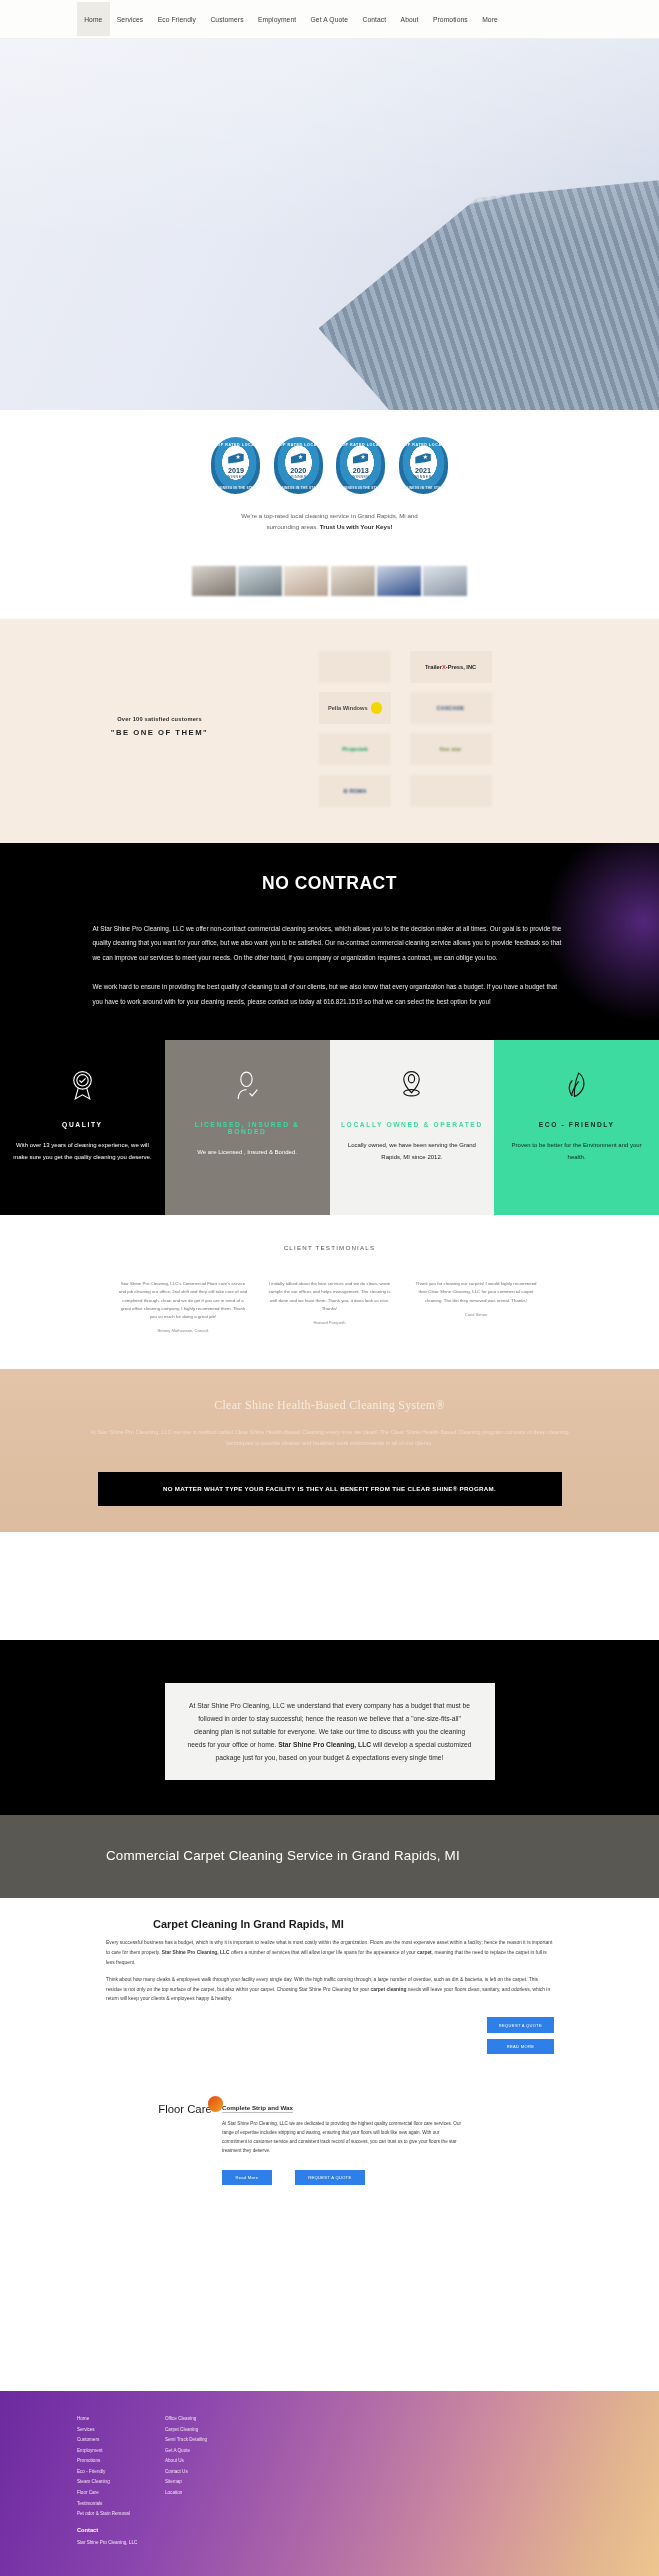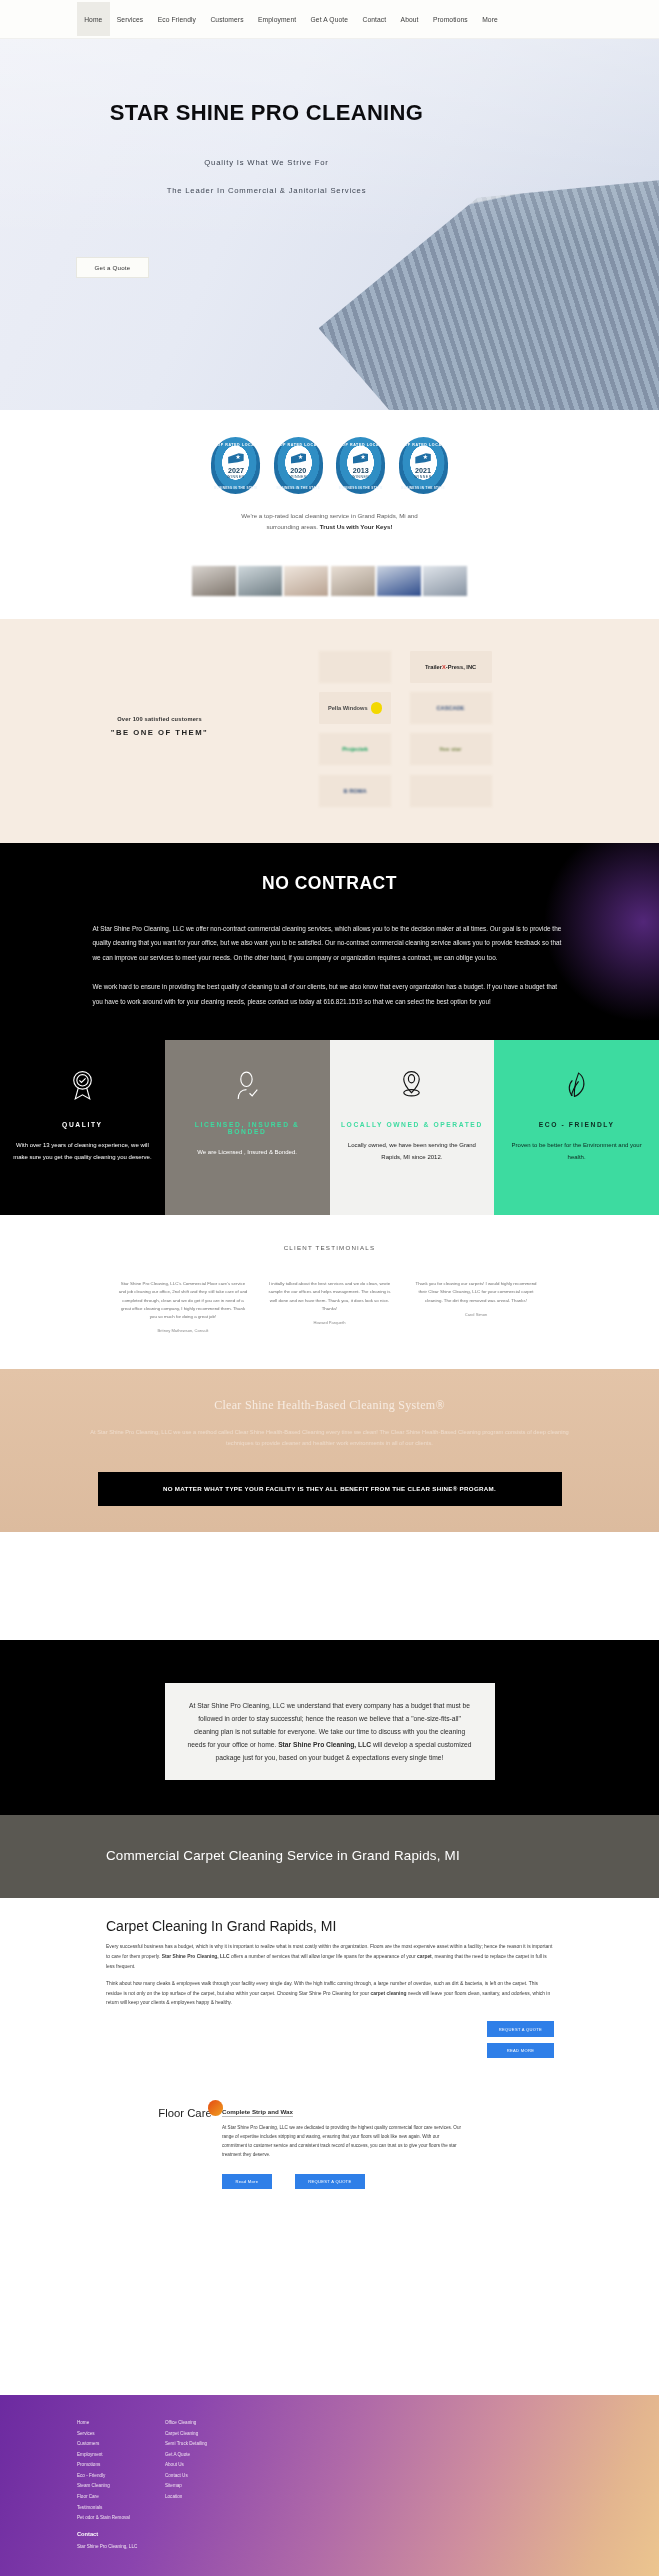--- a/index.html
+++ b/index.html
@@ -258,21 +258,21 @@
   
   .carpet-hero {
     height: 83px; background: #5a5852;
     display: flex; align-items: center;
     padding-left: 106px;
   }
   .carpet-hero h2 {
     color: #fff; font-size: 13.4px; font-weight: 400; line-height: 1.5; letter-spacing: 0.2px;
   }
   .carpet-body { background: #fff; padding: 20.6px 0 0 106px; width: 659px; }
-  .cb-h3 { font-size: 14px; font-weight: normal; color: #1c1c1c; }
+  .cb-h3 { font-size: 11px; font-weight: bold; color: #1c1c1c; margin-left: 47px; }
   .cb-p { width: 448px; margin-top: 8.2px; font-size: 4.9px; line-height: 1.95; color: #3c3c3c; }
   .cb-p b { font-weight: bold; }
   .cb-btns { margin-top: 13.4px; display: flex; flex-direction: column; gap: 6.2px; width: 67px; margin-left: 381px; }
   .btn-blue {
     background: #2f7fe8; color: #fff; font-size: 4.1px; letter-spacing: 0.3px;
     padding: 5.2px 0; text-align: center; cursor: pointer;
   }
   .btn-blue2 { background: #2f7fe8; }
 
   
@@ -321,34 +321,28 @@
     <div class="nav-item">Get A Quote</div>
     <div class="nav-item">Contact</div>
     <div class="nav-item">About</div>
     <div class="nav-item">Promotions</div>
     <div class="nav-item">More</div>
   </div>
 
   <div class="hero">
     <div class="hero-photo"></div>
     <div class="hero-sky"></div>
-    <div class="hero-inner">
-      <div class="hero-title">STAR SHINE PRO CLEANING</div>
-      <div class="hero-sub1">Quality Is What We Strive For</div>
-      <div class="hero-sub2">The Leader In Commercial &amp; Janitorial Services</div>
-      <div class="hero-btn">Get a Quote</div>
-    </div>
   </div>
 
   <div class="badges-sec">
     <div class="badges-row">
       <div class="badge">
         <div class="badge-top">TOP RATED LOCAL</div>
         <div class="badge-flag"></div>
-        <div class="badge-year">2027</div>
+        <div class="badge-year">2019</div>
         <div class="badge-win">WINNER</div>
         <div class="badge-bot">BUSINESS IN THE STATE</div>
       </div>
       <div class="badge">
         <div class="badge-top">TOP RATED LOCAL</div>
         <div class="badge-flag"></div>
         <div class="badge-year">2020</div>
         <div class="badge-win">WINNER</div>
         <div class="badge-bot">BUSINESS IN THE STATE</div>
       </div>

